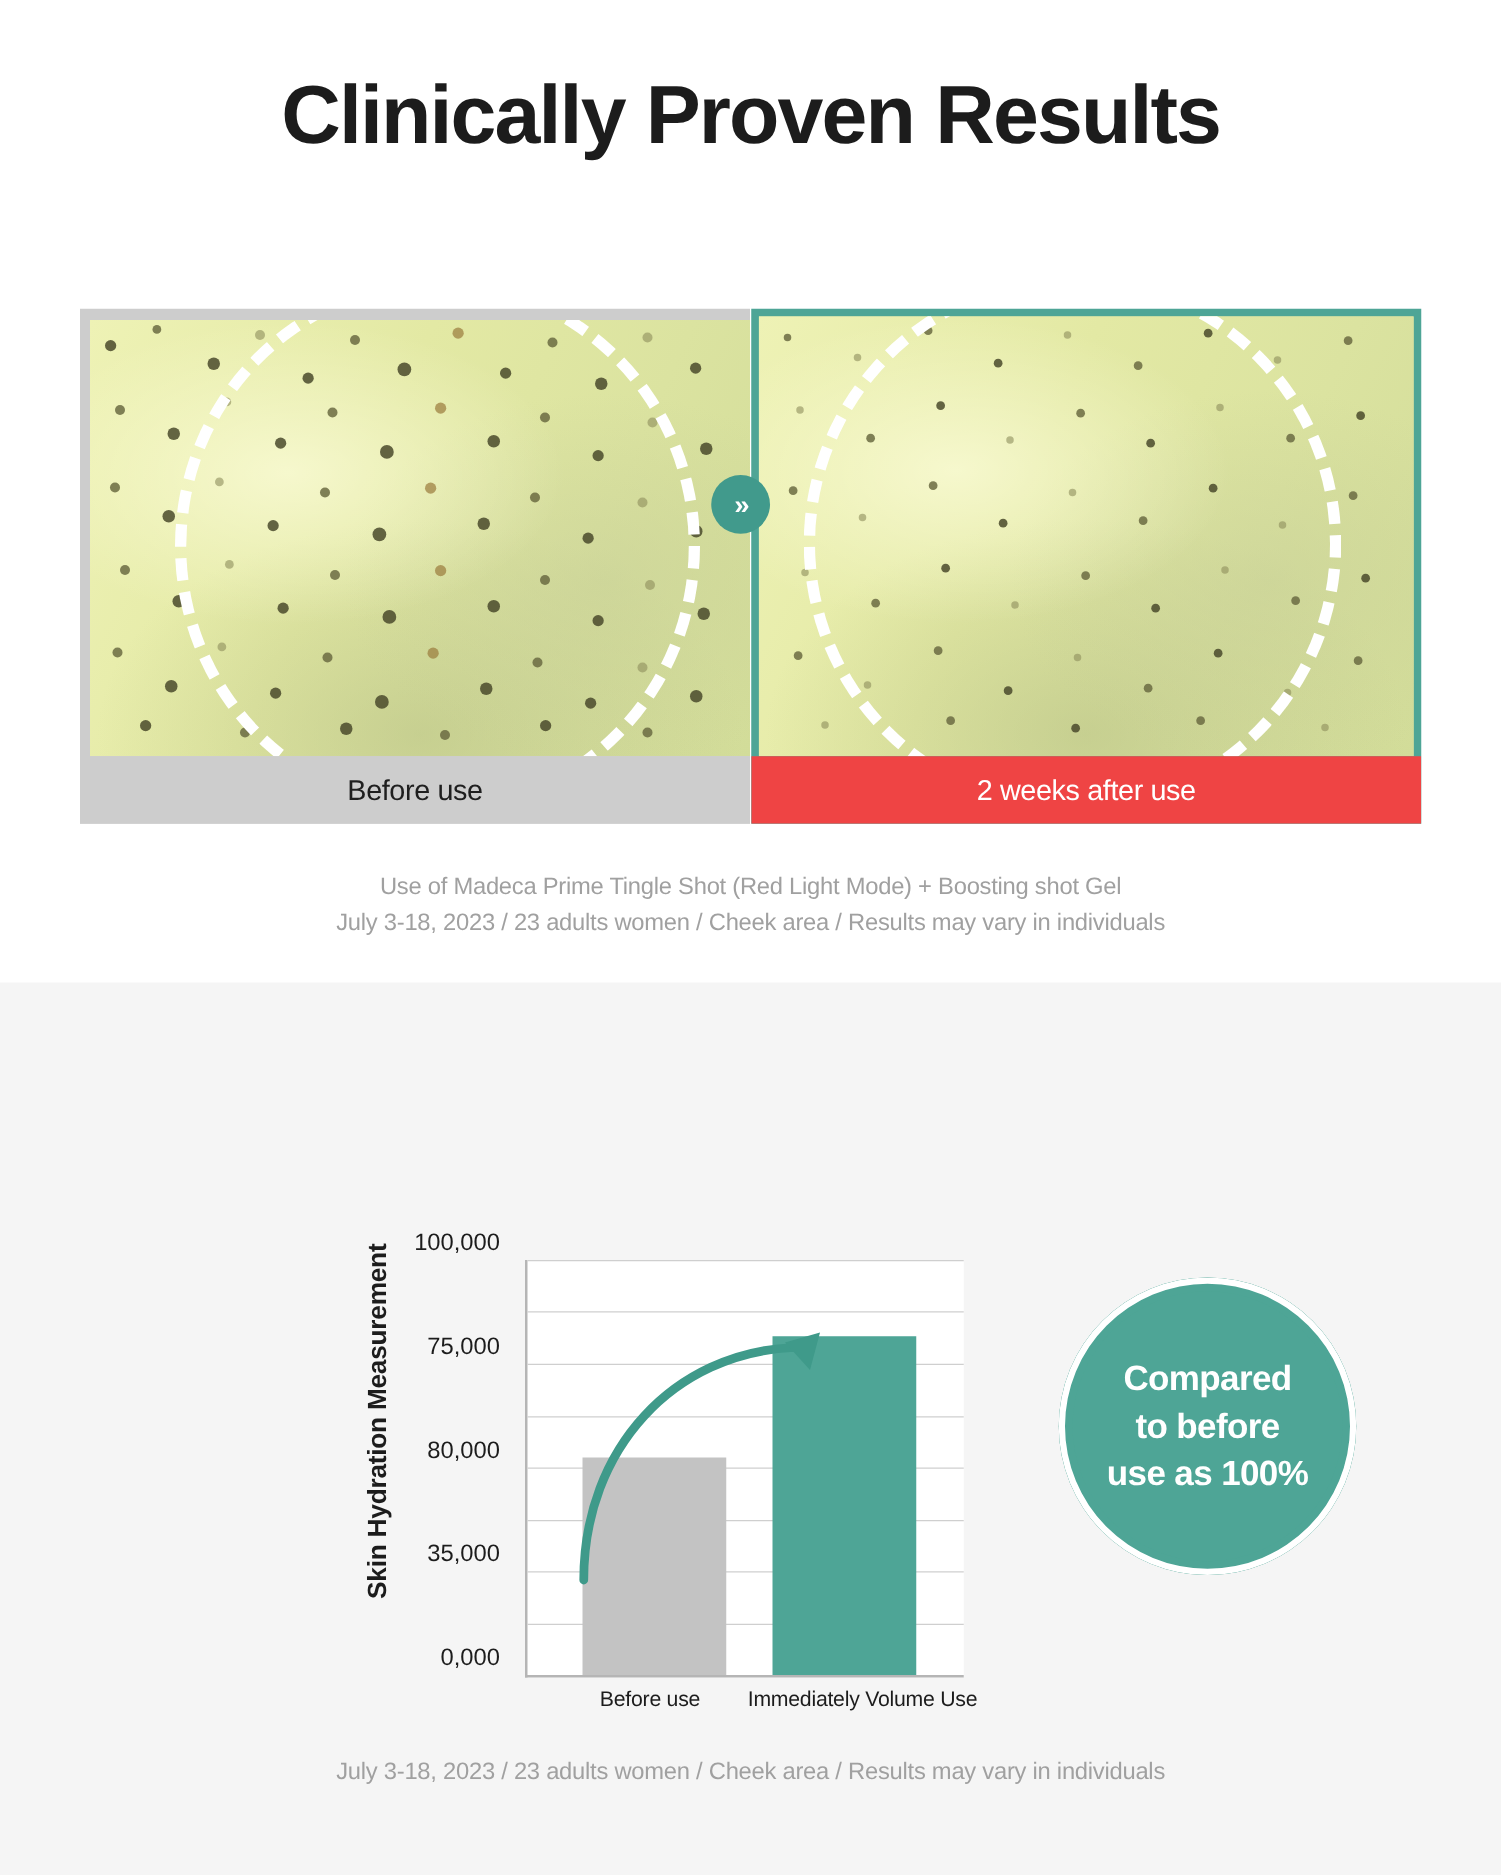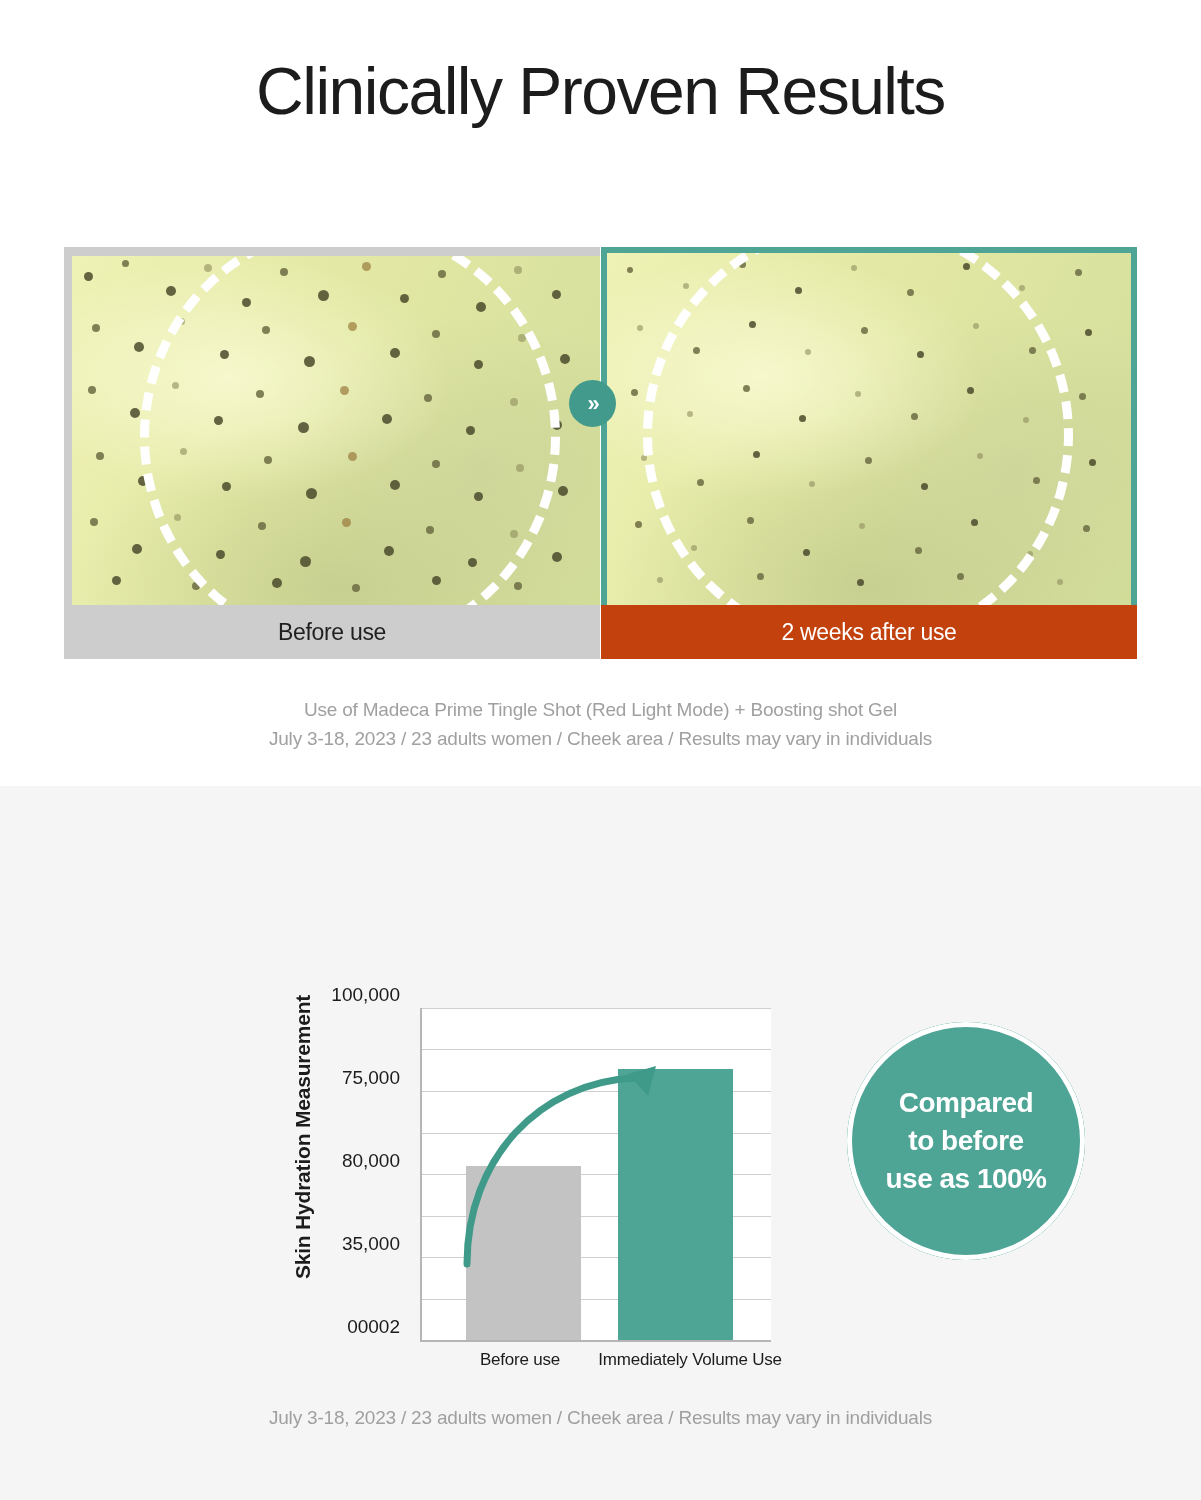--- a/index.html
+++ b/index.html
@@ -22,21 +22,21 @@
     position: relative;
   }
 
   .main-title {
     position: absolute;
     top: 53px;
     left: 0;
     width: 1201px;
     text-align: center;
     font-size: 66px;
-    font-weight: normal;
+    font-weight: bold;
     color: #1c1c1c;
     letter-spacing: -1.5px;
   }
 
   .sub-title {
     position: absolute;
     top: 163px;
     left: 0;
     width: 1201px;
     text-align: center;
@@ -119,21 +119,21 @@
     left: 0;
     bottom: 0;
     width: 100%;
     height: 54px;
     line-height: 54px;
     text-align: center;
     font-size: 23px;
     letter-spacing: -0.3px;
   }
   .pane-before .pane-label { background: #cdcdcd; color: #1f1f1f; }
-  .pane-after  .pane-label { background: #c2410c; color: #ffffff; }
+  .pane-after  .pane-label { background: #ef4444; color: #ffffff; }
 
   .chev-badge {
     position: absolute;
     left: 505px;
     top: 133px;
     width: 47px;
     height: 47px;
     border-radius: 50%;
     background: #419a8c;
     color: #ffffff;
@@ -459,21 +459,21 @@
   </div>
 </div>
 
 <div class="section-bottom">
 </div>
 
 <div class="chart-wrap">
   <div class="y-axis-title">Skin Hydration Measurement</div>
 
   <div class="y-ticks">
-    <div style="top:332px;">00002</div>
+    <div style="top:332px;">0,000</div>
     <div style="top:249px;">35,000</div>
     <div style="top:166px;">80,000</div>
     <div style="top:83px;">75,000</div>
     <div style="top:0px;">100,000</div>
   </div>
 
   <div class="plot">
     <div class="gridline" style="top:0px;"></div>
     <div class="gridline" style="top:41px;"></div>
     <div class="gridline" style="top:83px;"></div>

